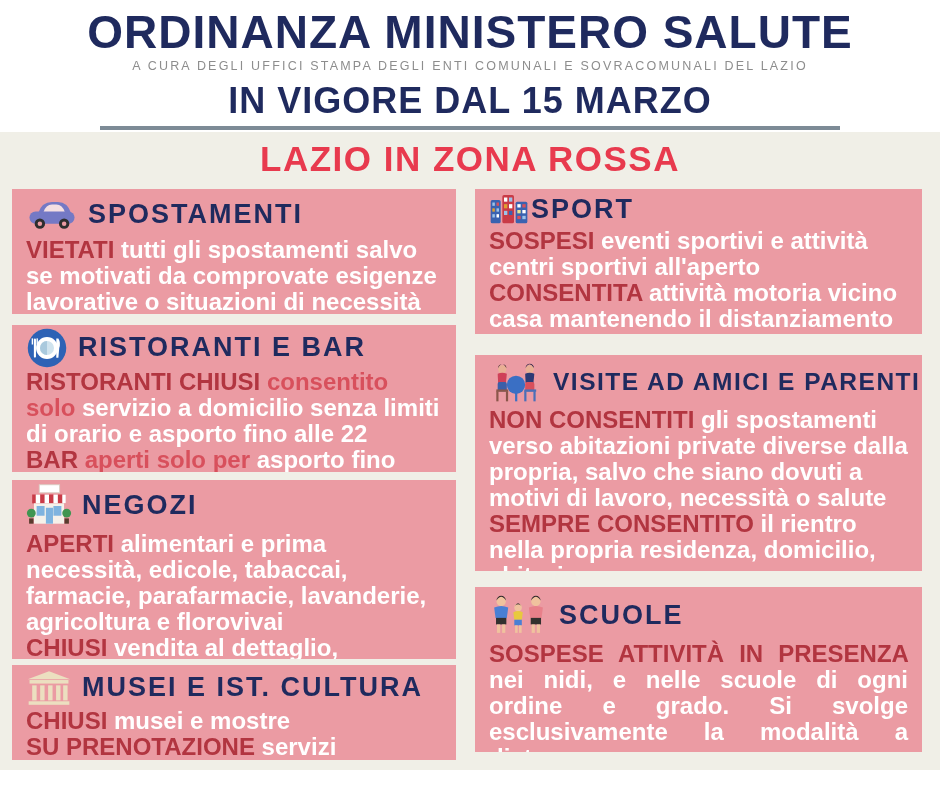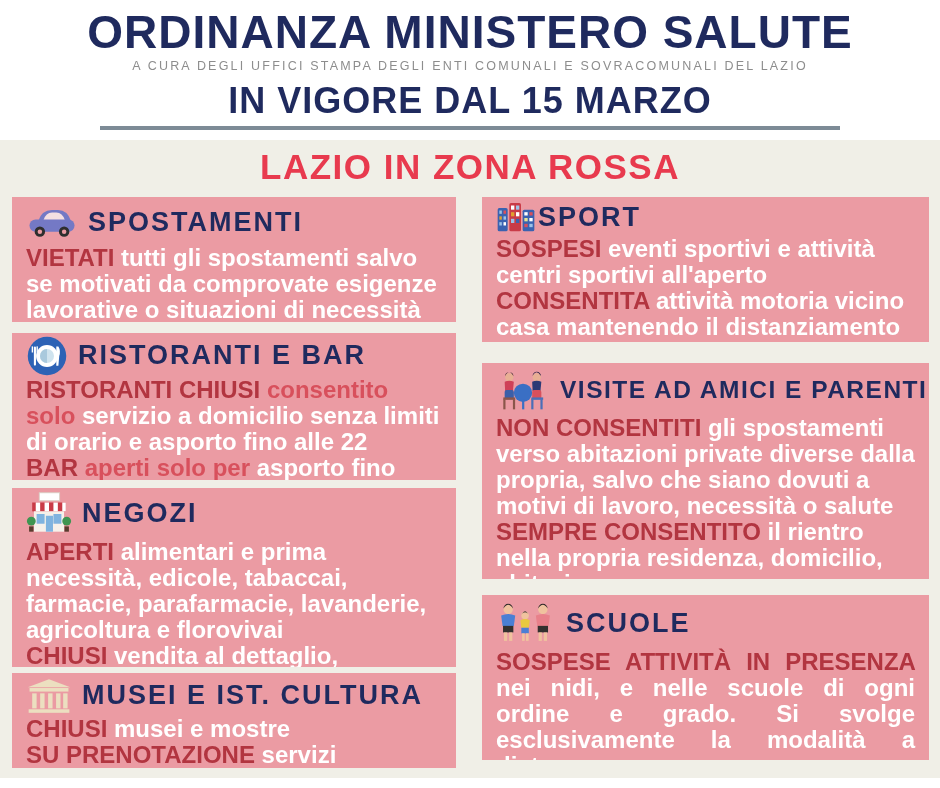--- a/index.html
+++ b/index.html
@@ -22,28 +22,28 @@
   .effective{
     margin:2px 0 4px;font-size:36px;font-weight:bold;color:#1f2a5e;letter-spacing:1px;
   }
   .divider{width:740px;height:4px;background:#7d8b96;margin:4px auto 7px;}
   .fonte{
     font-size:30px;font-style:italic;color:#2a3868;font-weight:500;letter-spacing:0.5px;font-family:Liberation Mono, monospace;
   }
 
   
   .zone{
-    position:absolute;top:140px;left:0;width:940px;height:638px;
+    position:absolute;top:132px;left:0;width:940px;height:638px;
     background:#f0efe7;
   }
   .zone-title{
     margin:8px 0 10px;text-align:center;font-size:35px;font-weight:bold;
     color:#e83a4e;letter-spacing:1.5px;line-height:1.1;
   }
-  .columns{display:flex;padding:0 10px 0 12px;gap:26px;align-items:flex-start;}
+  .columns{display:flex;padding:0 10px 0 12px;gap:19px;align-items:flex-start;}
   .col{display:flex;flex-direction:column;}
   .col-left{width:444px;}
   .col-right{width:447px;}
 
   
   .card{
     background:#eb9ba3;box-sizing:border-box;overflow:hidden;
     padding:6px 14px 4px 14px;width:100%;
   }
   .card-head{display:flex;align-items:center;gap:10px;height:40px;margin-bottom:2px;}

